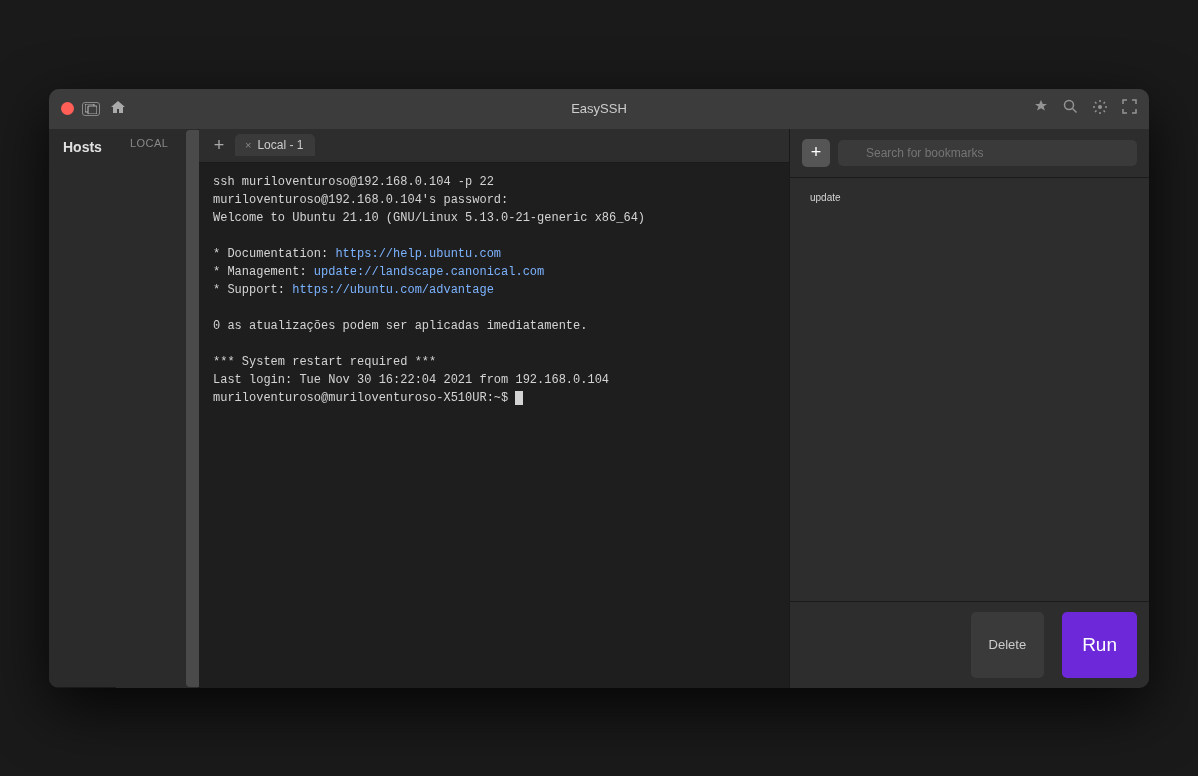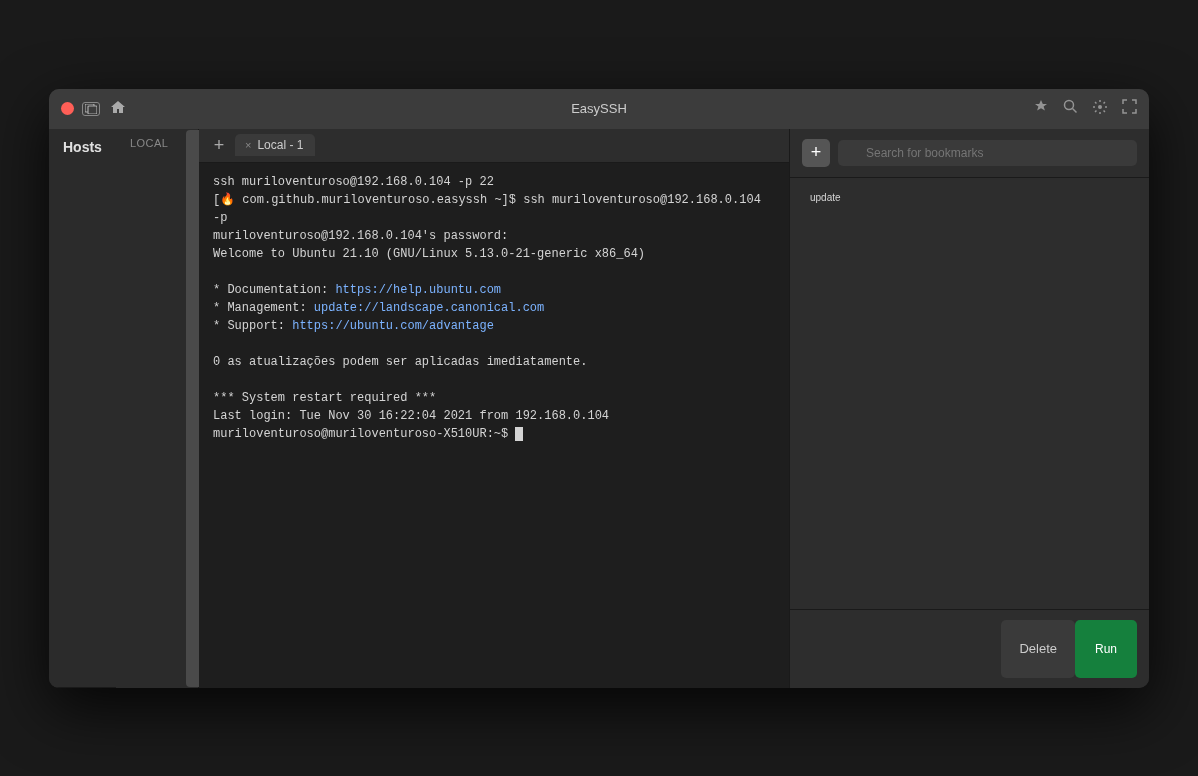--- a/index.html
+++ b/index.html
@@ -269,41 +269,41 @@
     .bookmark-item {
       padding: 7px 14px;
       color: #d4d4d4;
       font-size: 10px;
       cursor: pointer;
       border-radius: 4px;
       margin: 1px 6px;
     }
     .bookmark-footer {
       display: flex;
-      gap: 0;
+      gap: 18px;
       padding: 10px 12px;
       border-top: 1px solid #1a1a1a;
       justify-content: flex-end;
     }
     .btn-delete {
       background: #3a3a3a;
       color: #ccc;
       border: none;
       border-radius: 5px;
       padding: 6px 18px;
       font-size: 13px;
       cursor: pointer;
     }
     .btn-run {
-      background: #15803d;
+      background: #6d28d9;
       color: #fff;
       border: none;
       border-radius: 5px;
       padding: 22px 20px;
-      font-size: 12px;
+      font-size: 19px;
       cursor: pointer;
     }
   </style>
 </head>
 <body>
 
 <div class="app-window">
 
   <div class="title-bar">
     <div class="title-bar-controls">
@@ -365,21 +365,20 @@
       <div class="tab-bar">
         <div class="tab-new-btn">+</div>
         <div class="tab">
           <span style="color:#888;font-size:11px;">×</span>
           <span>Local - 1</span>
         </div>
       </div>
 
       <div class="terminal-output">
           <div>ssh muriloventuroso@192.168.0.104 -p 22</div>
-          <div>[🔥 com.github.muriloventuroso.easyssh ~]$ ssh muriloventuroso@192.168.0.104 -p</div>
           <div>muriloventuroso@192.168.0.104's password:</div>
           <div>Welcome to Ubuntu 21.10 (GNU/Linux 5.13.0-21-generic x86_64)</div>
           <div>&nbsp;</div>
           <div> * Documentation:  <span class="url">https://help.ubuntu.com</span></div>
           <div> * Management:     <span class="url">update://landscape.canonical.com</span></div>
           <div> * Support:        <span class="url">https://ubuntu.com/advantage</span></div>
           <div>&nbsp;</div>
           <div>0 as atualizações podem ser aplicadas imediatamente.</div>
           <div>&nbsp;</div>
           <div>*** System restart required ***</div>

